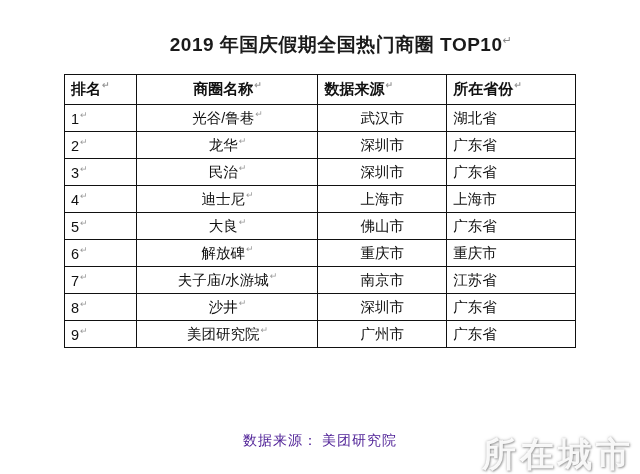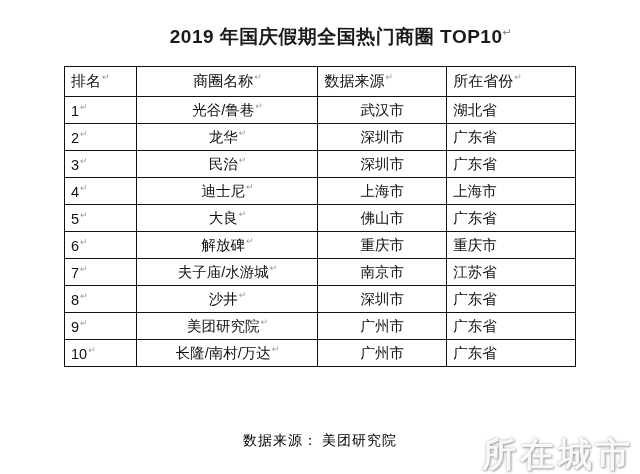--- a/index.html
+++ b/index.html
@@ -20,21 +20,21 @@
     width: 640px;
     height: 474px;
     box-sizing: border-box;
   }
   .title {
     text-align: center;
     font-size: 19px;
     font-weight: 700;
     color: #1a1a1a;
     letter-spacing: 0.5px;
-    padding-top: 24px;
+    padding-top: 32px;
     padding-bottom: 10px;
     font-family: "Liberation Sans", sans-serif;
     margin-left: 42px;
   }
   .title .pmark {
     font-size: 11px;
     color: #888;
     vertical-align: super;
     font-weight: 400;
   }
@@ -54,21 +54,21 @@
     font-size: 14.5px;
     font-weight: 400;
     color: #111111;
     padding: 0 6px;
     box-sizing: border-box;
     white-space: nowrap;
     overflow: hidden;
     font-family: "Liberation Sans", sans-serif;
   }
   table.rank-table thead td {
-    font-weight: 400;
+    font-weight: 700;
     height: 30px;
     font-size: 15px;
   }
   .c-rank { width: 72px; text-align: left; padding-left: 10px; }
   .c-name { width: 180px; text-align: center; padding-left: 14px; }
   .c-city { width: 128px; text-align: center; }
   .c-prov { width: 128px; text-align: left; }
   thead .c-city, thead .c-prov { text-align: left; padding-left: 12px; }
   .mark {
     font-size: 9px;
@@ -76,21 +76,21 @@
     vertical-align: super;
     margin-left: 1px;
   }
   .source {
     position: absolute;
     left: 0;
     right: 0;
     bottom: 24px;
     text-align: center;
     font-size: 14px;
-    color: #000000;
+    color: #4c1d95;
     letter-spacing: 1px;
   }
   .source .src-label { margin-right: 4px; }
   .watermark {
     position: absolute;
     right: 6px;
     bottom: 2px;
     font-size: 34px;
     font-weight: 700;
     color: rgba(255,255,255,0.92);
@@ -168,26 +168,20 @@
           <td class="c-name"><span>沙井</span><span class="mark">↵</span></td>
           <td class="c-city"><span>深圳市</span></td>
           <td class="c-prov"><span>广东省</span></td>
         </tr>
         <tr>
           <td class="c-rank"><span>9</span><span class="mark">↵</span></td>
           <td class="c-name"><span>美团研究院</span><span class="mark">↵</span></td>
           <td class="c-city"><span>广州市</span></td>
           <td class="c-prov"><span>广东省</span></td>
         </tr>
-        <tr>
-          <td class="c-rank"><span>10</span><span class="mark">↵</span></td>
-          <td class="c-name"><span>长隆/南村/万达</span><span class="mark">↵</span></td>
-          <td class="c-city"><span>广州市</span></td>
-          <td class="c-prov"><span>广东省</span></td>
-        </tr>
       </tbody>
     </table>
   </div>
 
   <div class="source">
     <span class="src-label">数据来源：</span><span>美团研究院</span>
   </div>
 
   <div class="watermark">所在城市</div>
 

